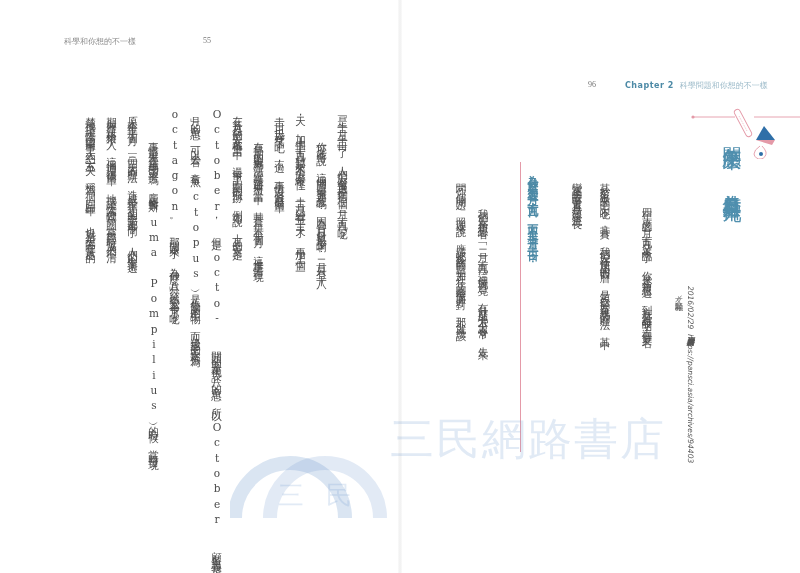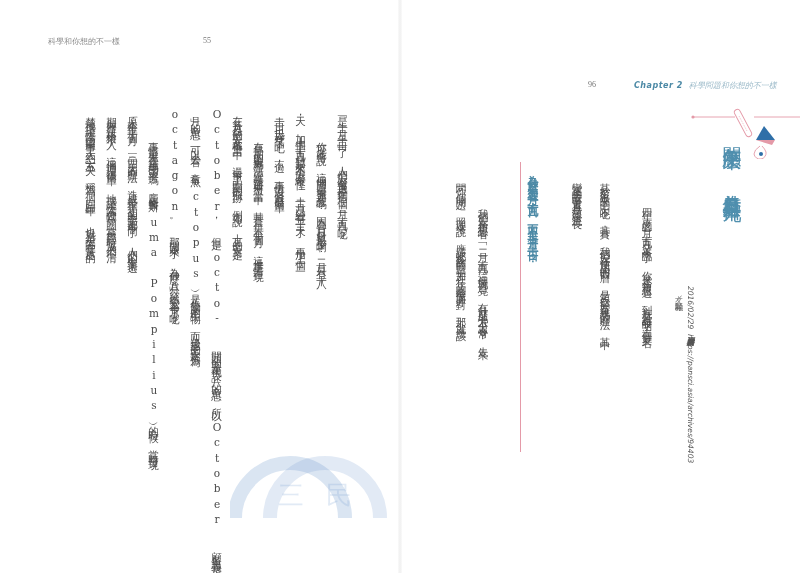--- a/index.html
+++ b/index.html
@@ -57,21 +57,21 @@
   }
   .wm-text {
     position: absolute; font-family: "DejaVu Serif", serif; color: rgba(120,160,210,0.22);
     white-space: nowrap;
   }
 </style>
 </head>
 <body>
 
 <div class="page page-left">
-  <div class="running-head" style="left:48px;">科學和你想的不一樣</div>
+  <div class="running-head" style="left:64px;">科學和你想的不一樣</div>
   <div class="folio" style="left:203px;">55</div>
 
   <div class="vcol" style="right:52px; top:108px;">是「十二月三十二日」了，人們怎麼會選擇創造一個「二月二十九日」呢？</div>
   <div class="vcol" style="right:73px; top:120px;">　你可能會說，這個問題還需要想嗎？因為二月日數最少啊！二月只有二十八</div>
   <div class="vcol" style="right:94px; top:108px;">天，加上個二十九日聽起來不怎麼奇怪；十二月已經有三十一天了，再加上一個三</div>
   <div class="vcol" style="right:115px; top:108px;">十二日也太好笑了吧！不過，事情沒有這麼簡單。</div>
   <div class="vcol" style="right:136px; top:120px;">　在早期的羅馬曆法（羅慕路斯曆）當中，其實一年只有十個月，這件事情在現</div>
   <div class="vcol" style="right:157px; top:108px;">在各月份的英文名稱當中，還留下了明顯的痕跡。例如說，十月的英文是</div>
   <div class="vcol" style="right:178px; top:108px;">October，但是 octo- 開頭的字是代表「八」的意思，所以 October 顧名思義是「八</div>
   <div class="vcol" style="right:199px; top:108px;">月」的意思。可以去看，章魚（octopus）是八隻腳的生物，而八邊形的英文稱為</div>
@@ -79,21 +79,21 @@
   <div class="vcol" style="right:241px; top:120px;">　事情發生在羅馬國王努瑪．龐皮留斯（Numa Pompilius）的時候，當時發現</div>
   <div class="vcol" style="right:262px; top:108px;">原本每年十個月、三〇四天的曆法，造成每年年初的季節都不同了，人們的生業週</div>
   <div class="vcol" style="right:283px; top:108px;">期與曆法格格不入。這個道理很簡單，地球繞太陽公轉一圈（當然那時候人們不清</div>
   <div class="vcol" style="right:304px; top:108px;">楚地球繞太陽這回事）大約三六五天，稱為一個「回歸年」，也就是太陽在黃道的</div>
 </div>
 
 <div class="gutter"></div>
 
 <div class="page page-right">
   <div class="folio" style="left:188px;">96</div>
-  <div class="running-head" style="left:234px;font-style:italic;">
+  <div class="running-head" style="left:225px;">
     <span class="chapter-label">Chapter 2</span><span class="chapter-title">科學問題和你想的不一樣</span>
   </div>
 
   <svg class="deco" style="left:290px; top:60px;" width="110" height="55" viewBox="0 0 110 55">
     <circle cx="3" cy="13" r="1.6" fill="#e49aa8"></circle>
     <line x1="3" y1="13" x2="45" y2="13" stroke="#e49aa8" stroke-width="0.9"></line>
     <line x1="64" y1="13" x2="110" y2="13" stroke="#e49aa8" stroke-width="0.9"></line>
     <rect x="50" y="4" width="6" height="30" rx="3" transform="rotate(-28 53 19)" fill="none" stroke="#e49aa8" stroke-width="0.9"></rect>
     <line x1="49" y1="12" x2="57" y2="27" stroke="#e49aa8" stroke-width="0.6" stroke-dasharray="1 1"></line>
     <polygon points="74,22 85,36 66,36" fill="#2f6fa8"></polygon>
@@ -121,13 +121,14 @@
   <div class="vcol" style="left:56px; top:131px;">問你一個問題：照理來說，應該把多餘的日子加在一年的最後面才對，那不就應該</div>
 </div>
 
 <div class="watermark">
   <svg style="position:absolute; left:0; top:18px;" width="160" height="100" viewBox="0 0 160 100">
     <path d="M5,100 A55,55 0 0 1 115,100" fill="none" stroke="rgba(122,160,210,0.28)" stroke-width="14"></path>
     <path d="M40,100 A55,55 0 0 1 150,100" fill="none" stroke="rgba(122,160,210,0.22)" stroke-width="14"></path>
   </svg>
   <span class="wm-text" style="left:48px; top:78px; font-size:26px;">三</span>
   <span class="wm-text" style="left:96px; top:78px; font-size:26px;">民</span>
+  <span class="wm-text" style="left:160px; top:10px; font-size:44px; letter-spacing:2px;">三民網路書店</span>
 </div>
 
 </body></html>

